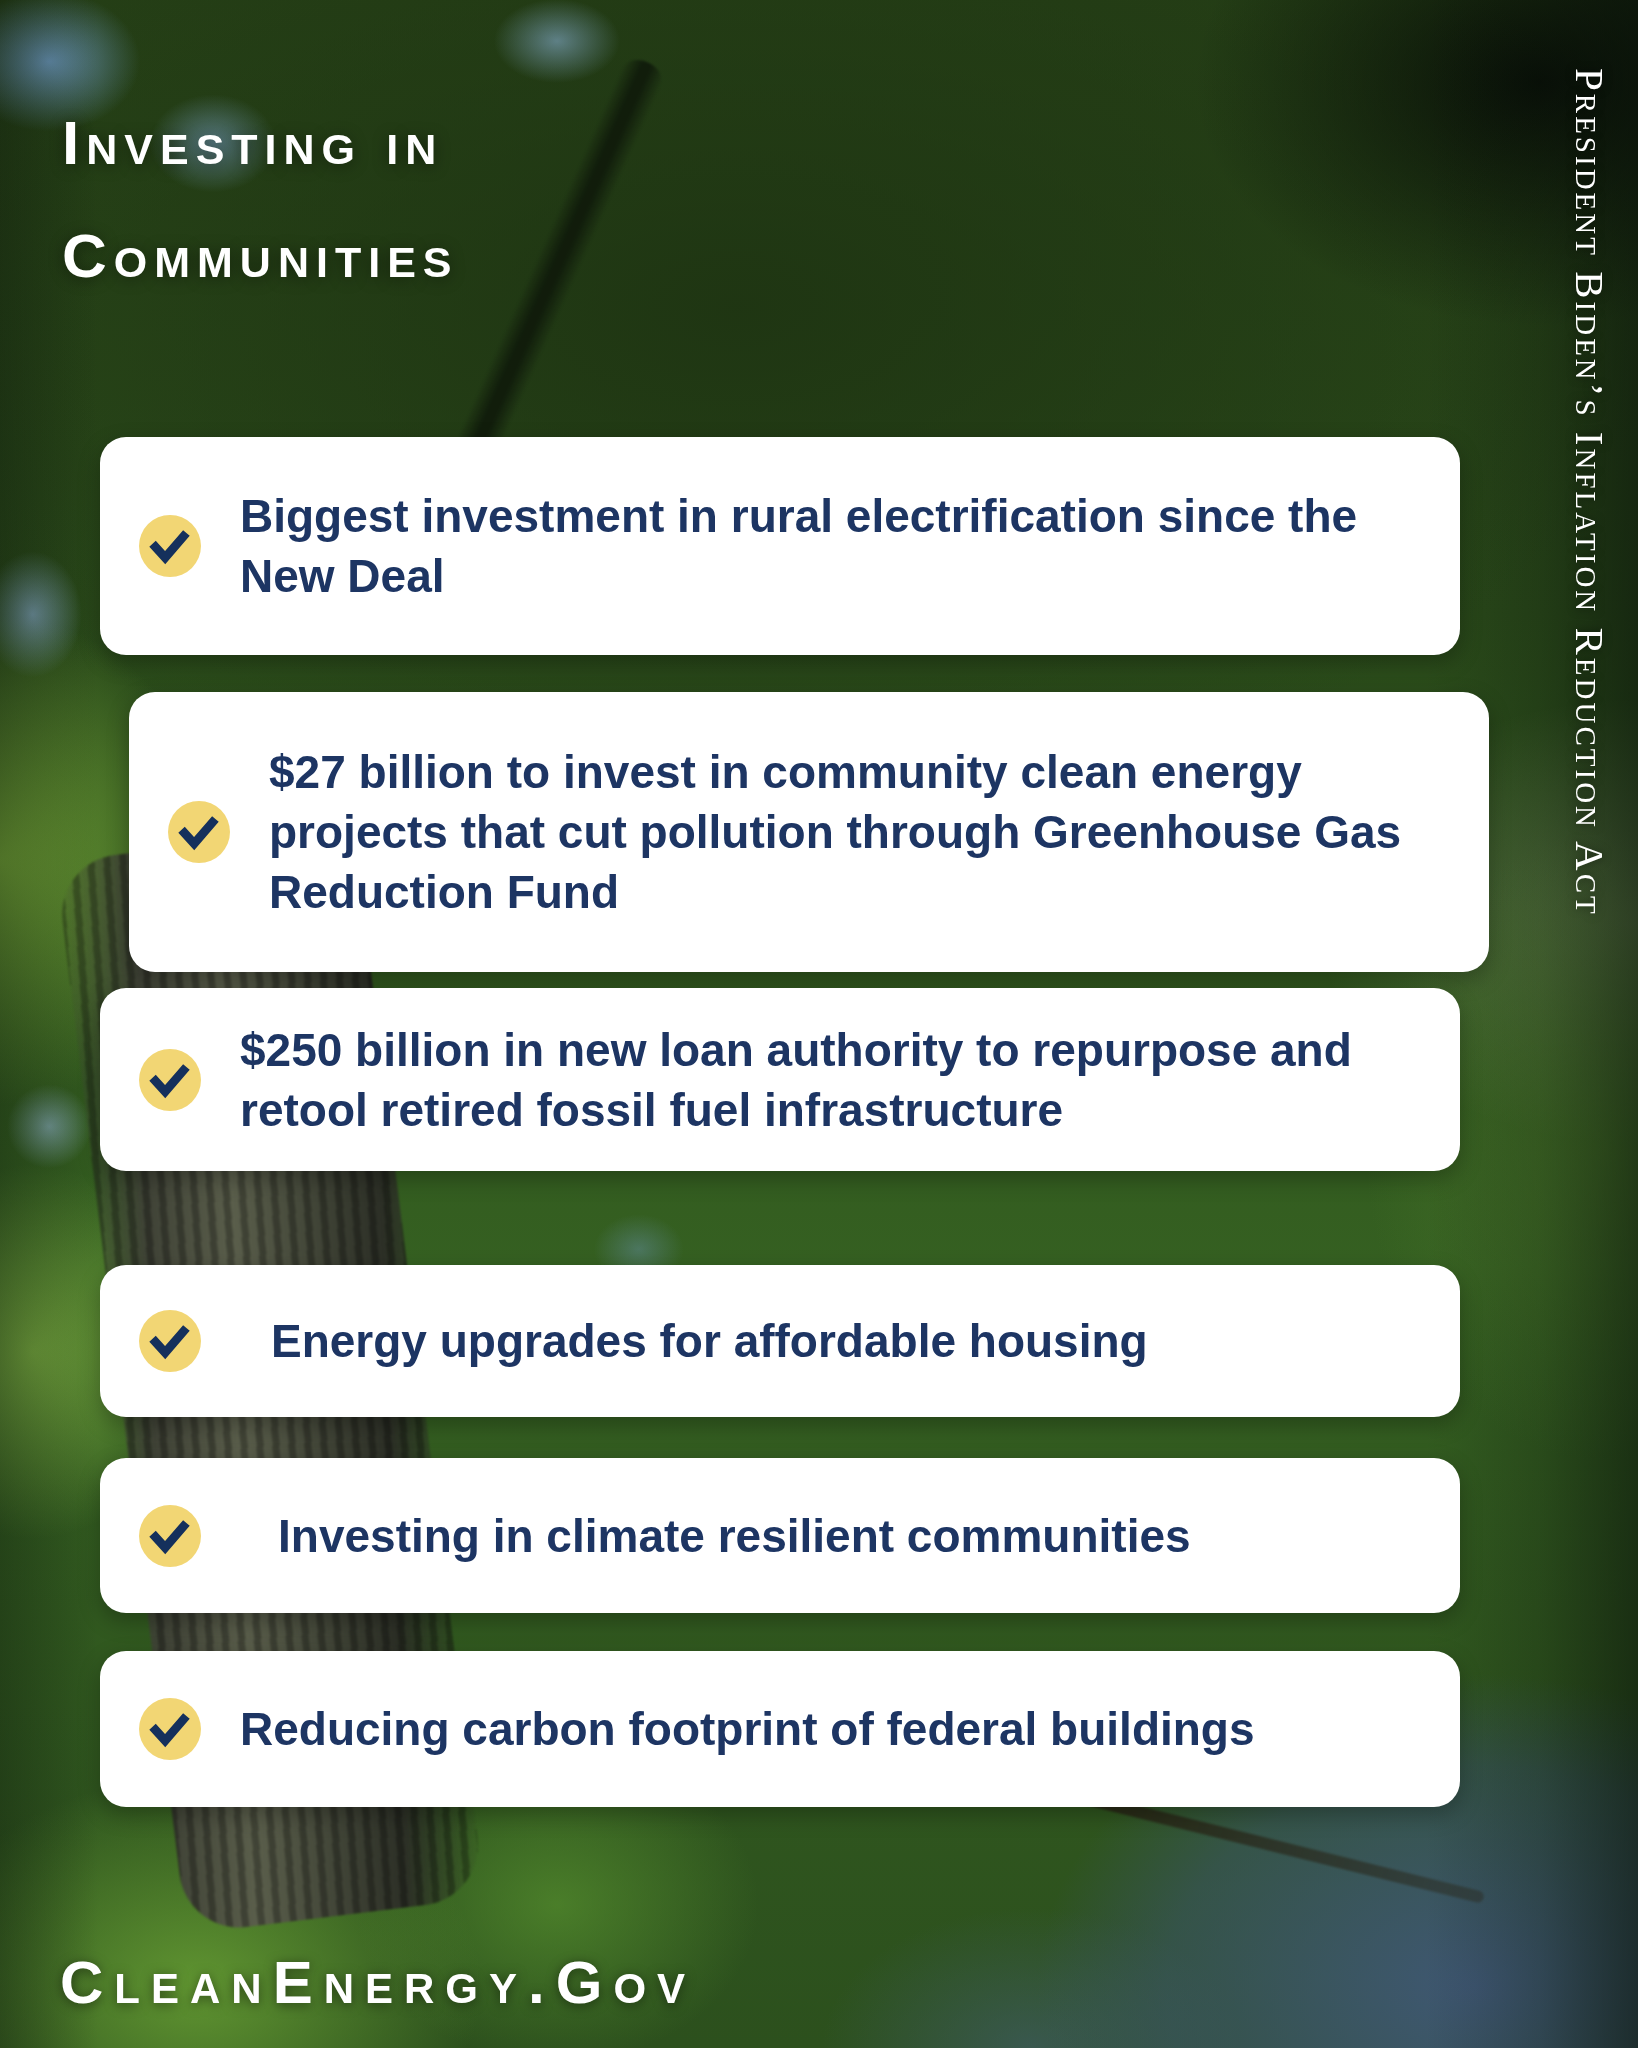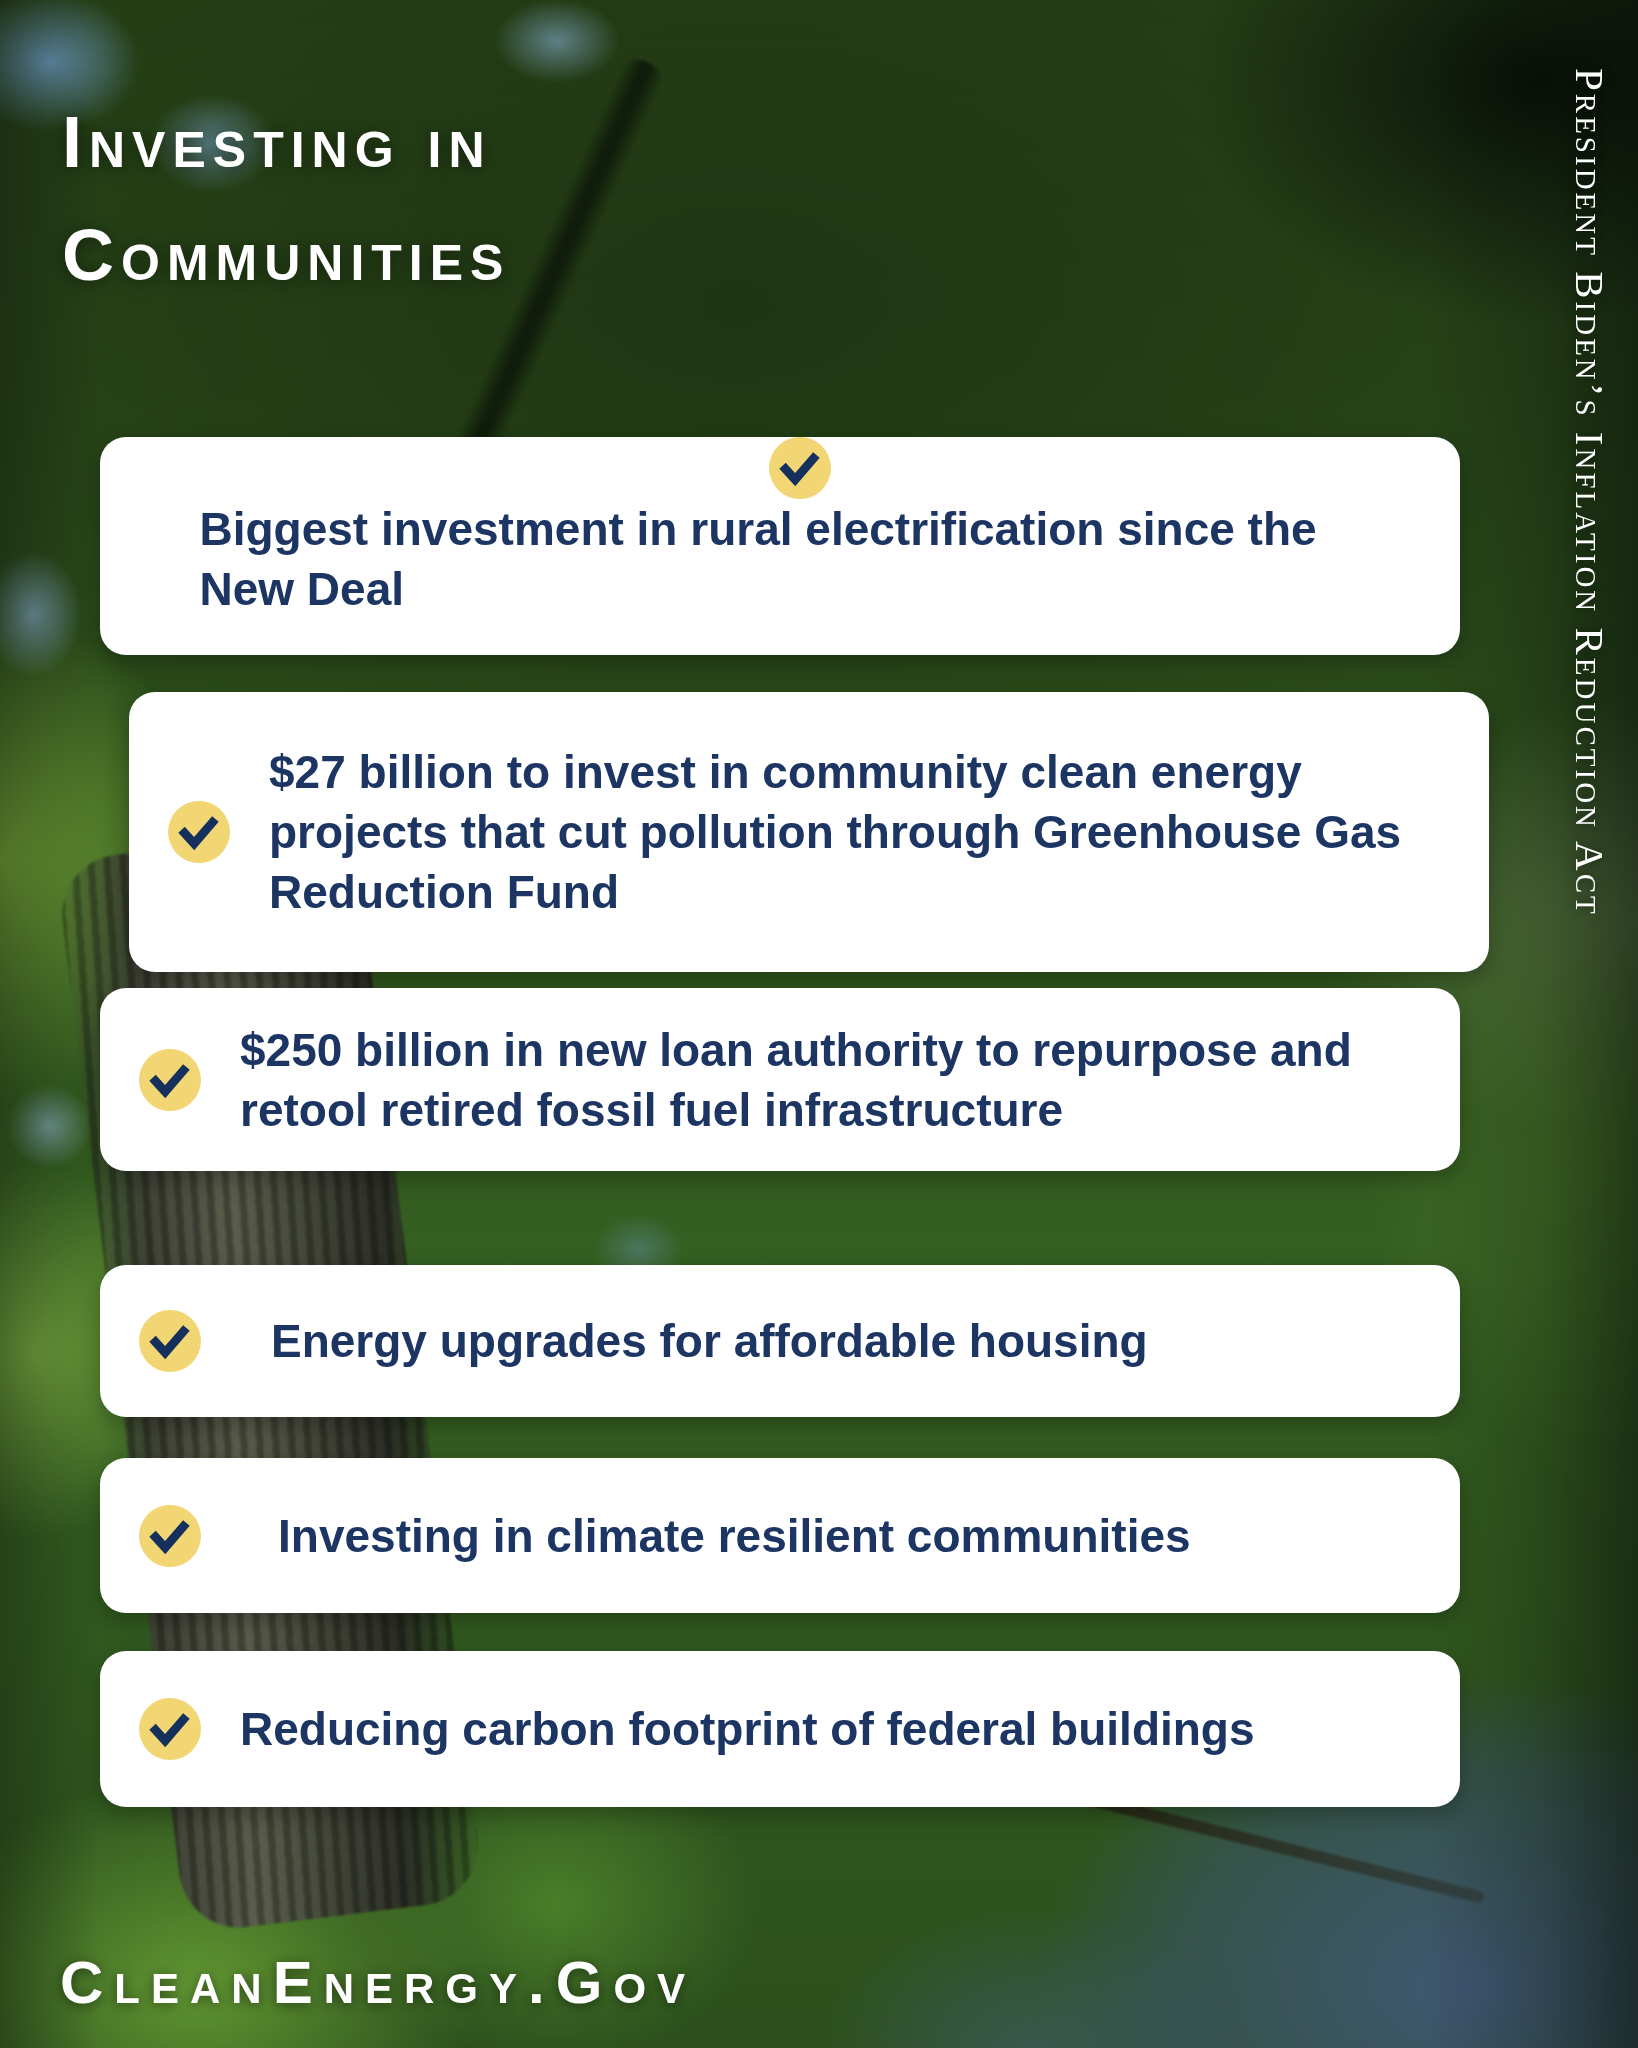--- a/index.html
+++ b/index.html
@@ -55,21 +55,21 @@
     transform:rotate(14deg);
     background:linear-gradient(to right, rgba(40,36,22,.9), rgba(40,36,22,.4));
     border-radius:6px;filter:blur(1px);
   }
   
   .title{
     position:absolute;left:62px;top:86px;
     color:#ffffff;
     font-variant:small-caps;
     font-weight:bold;
-    font-size:72px;
+    font-size:62px;
     line-height:113px;
     letter-spacing:7px;
     text-shadow:0 2px 16px rgba(0,0,0,.45);
   }
   
   .side-vertical{
     position:absolute;top:68px;right:24px;height:1210px;
     writing-mode:vertical-rl;
     font-family:"Liberation Serif",serif;
     font-variant:small-caps;
@@ -79,21 +79,21 @@
     text-shadow:0 0 10px rgba(0,0,0,.5);
     white-space:nowrap;
   }
   
   .card{
     position:absolute;left:100px;width:1360px;
     background:#ffffff;border-radius:26px;
     box-shadow:0 8px 22px rgba(0,0,0,.28);
     display:flex;align-items:center;
   }
-  .card-1{top:437px;height:218px;flex-direction:column;}
+  .card-1{top:437px;height:218px;}
   .card-2{top:692px;height:280px;margin-left:29px;}
   .card-3{top:988px;height:183px;}
   .card-4{top:1265px;height:152px;gap:31px;}
   .card-5{top:1458px;height:155px;gap:38px;}
   .card-6{top:1651px;height:156px;}
   .check{
     flex:0 0 62px;width:62px;height:62px;margin-left:39px;
   }
   .card-text{
     margin-left:39px;margin-right:50px;

